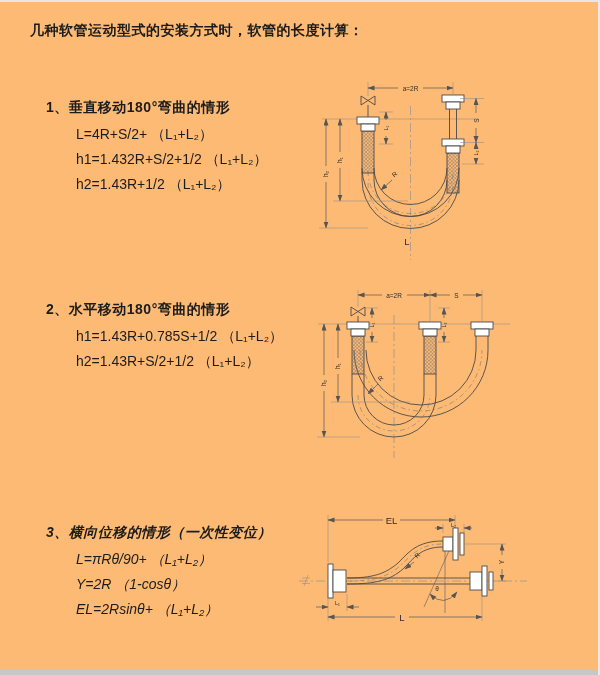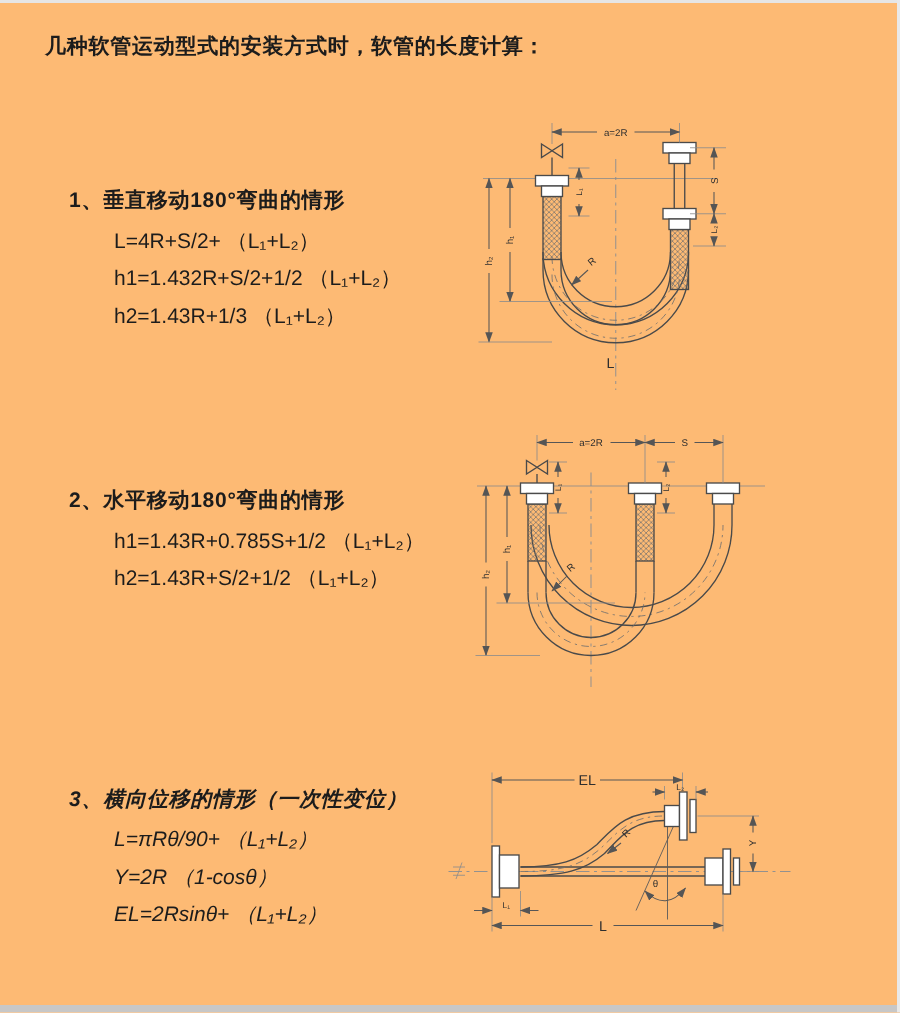--- a/index.html
+++ b/index.html
@@ -33,28 +33,28 @@
   .dlb  { font-size:9.5px; }
 </style>
 </head>
 <body>
 
 <div class="page">
   <div class="edge-top"></div>
 
   <div class="title">几种软管运动型式的安装方式时，软管的长度计算：</div>
 
-  <div class="sec" style="top:124px;">
+  <div class="sec" style="top:98px;">
     <div class="hd">1、垂直移动180°弯曲的情形</div>
     <div class="frm">L=4R+S/2+ （L₁+L₂）</div>
     <div class="frm">h1=1.432R+S/2+1/2 （L₁+L₂）</div>
-    <div class="frm">h2=1.43R+1/3 （L₁+L₂）</div>
+    <div class="frm">h2=1.43R+1/2 （L₁+L₂）</div>
   </div>
 
-  <div class="sec" style="top:324px;">
+  <div class="sec" style="top:300px;">
     <div class="hd">2、水平移动180°弯曲的情形</div>
     <div class="frm">h1=1.43R+0.785S+1/2 （L₁+L₂）</div>
     <div class="frm">h2=1.43R+S/2+1/2 （L₁+L₂）</div>
   </div>
 
   <div class="sec" style="top:523px;font-style:italic;">
     <div class="hd">3、横向位移的情形（一次性变位）</div>
     <div class="frm">L=πRθ/90+ （L₁+L₂）</div>
     <div class="frm">Y=2R （1-cosθ）</div>
     <div class="frm">EL=2Rsinθ+ （L₁+L₂）</div>

